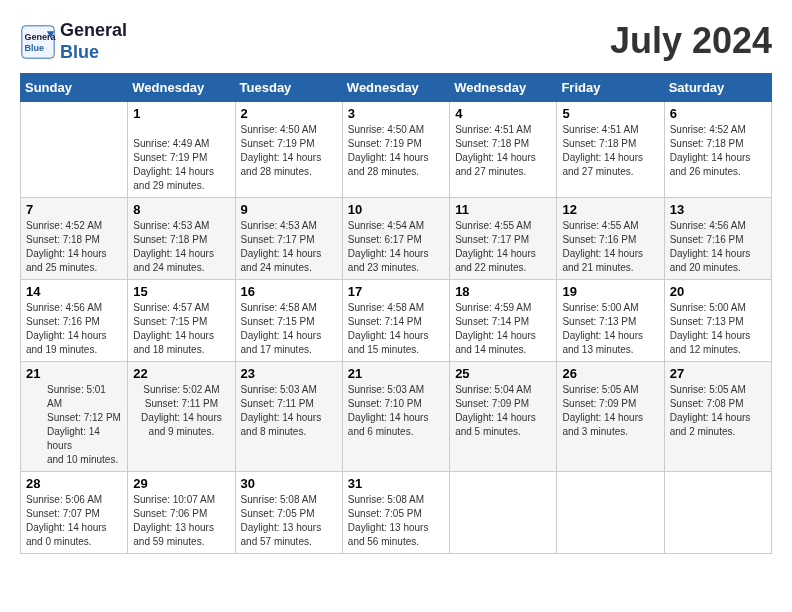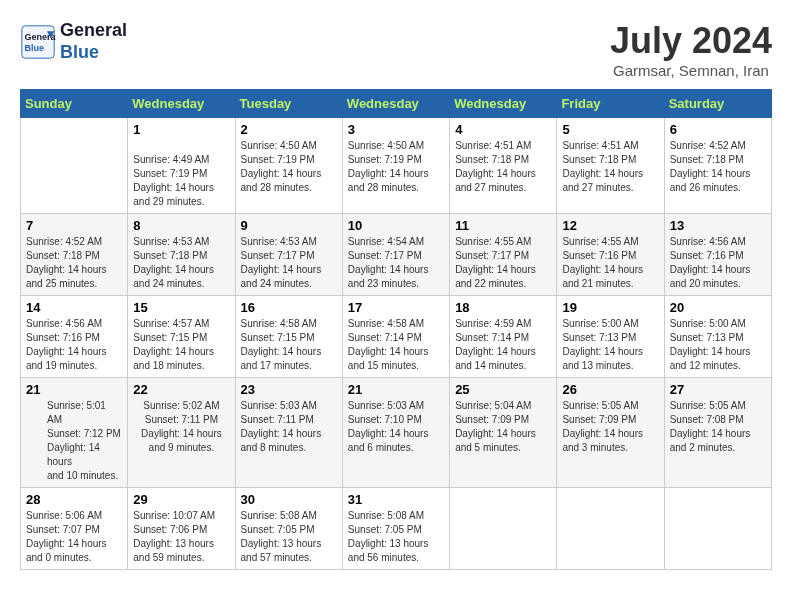--- a/index.html
+++ b/index.html
@@ -19,39 +19,39 @@
     .logo {
       display: flex;
       align-items: center;
       gap: 4px;
     }
     .logo-icon {
       width: 36px;
       height: 36px;
     }
     .title-block {
-      text-align: center;
+      text-align: left;
     }
     .month-title {
       font-size: 36px;
       font-weight: bold;
       color: #333;
     }
     .location {
       font-size: 15px;
       color: #555;
     }
     table {
       width: 100%;
       border-collapse: collapse;
       font-size: 11px;
     }
     thead tr th {
       background-color: #2563a8;
-      color: #bef264;
+      color: #ffffff;
       padding: 6px 4px;
       text-align: left;
       font-size: 13px;
       font-weight: bold;
       border: 1px solid #2563a8;
     }
     tbody tr td {
       border: 1px solid #ccc;
       vertical-align: top;
       padding: 4px 5px;
@@ -89,21 +89,20 @@
     </svg>
     <div>
       <div style="font-size:18px;font-weight:bold;color:#1a1a2e;line-height:1.2;">
         <span style="color:#1a1a2e;">General</span>
       </div>
       <div style="font-size:18px;font-weight:bold;color:#2563a8;line-height:1.2;">Blue</div>
     </div>
   </div>
   <div class="title-block">
     <div class="month-title">July 2024</div>
-    <div class="location">Garmsar, Semnan, Iran</div>
   </div>
 </div>
 
 <table>
   <thead>
     <tr>
     <th>Sunday</th>
         <th>Wednesday</th>
         <th>Tuesday</th>
         <th>Wednesday</th>
@@ -176,21 +175,21 @@
         <td>
           <span class="day-number">9</span>
           <div class="day-info" style="white-space: pre-line;">Sunrise: 4:53 AM
 Sunset: 7:17 PM
 Daylight: 14 hours
 and 24 minutes.</div>
         </td>
         <td>
           <span class="day-number">10</span>
           <div class="day-info" style="white-space: pre-line;">Sunrise: 4:54 AM
-Sunset: 7:17 PM
+Sunset: 6:17 PM
 Daylight: 14 hours
 and 23 minutes.</div>
         </td>
         <td>
           <span class="day-number">11</span>
           <div class="day-info" style="white-space: pre-line;">Sunrise: 4:55 AM
 Sunset: 7:17 PM
 Daylight: 14 hours
 and 22 minutes.</div>
         </td>

